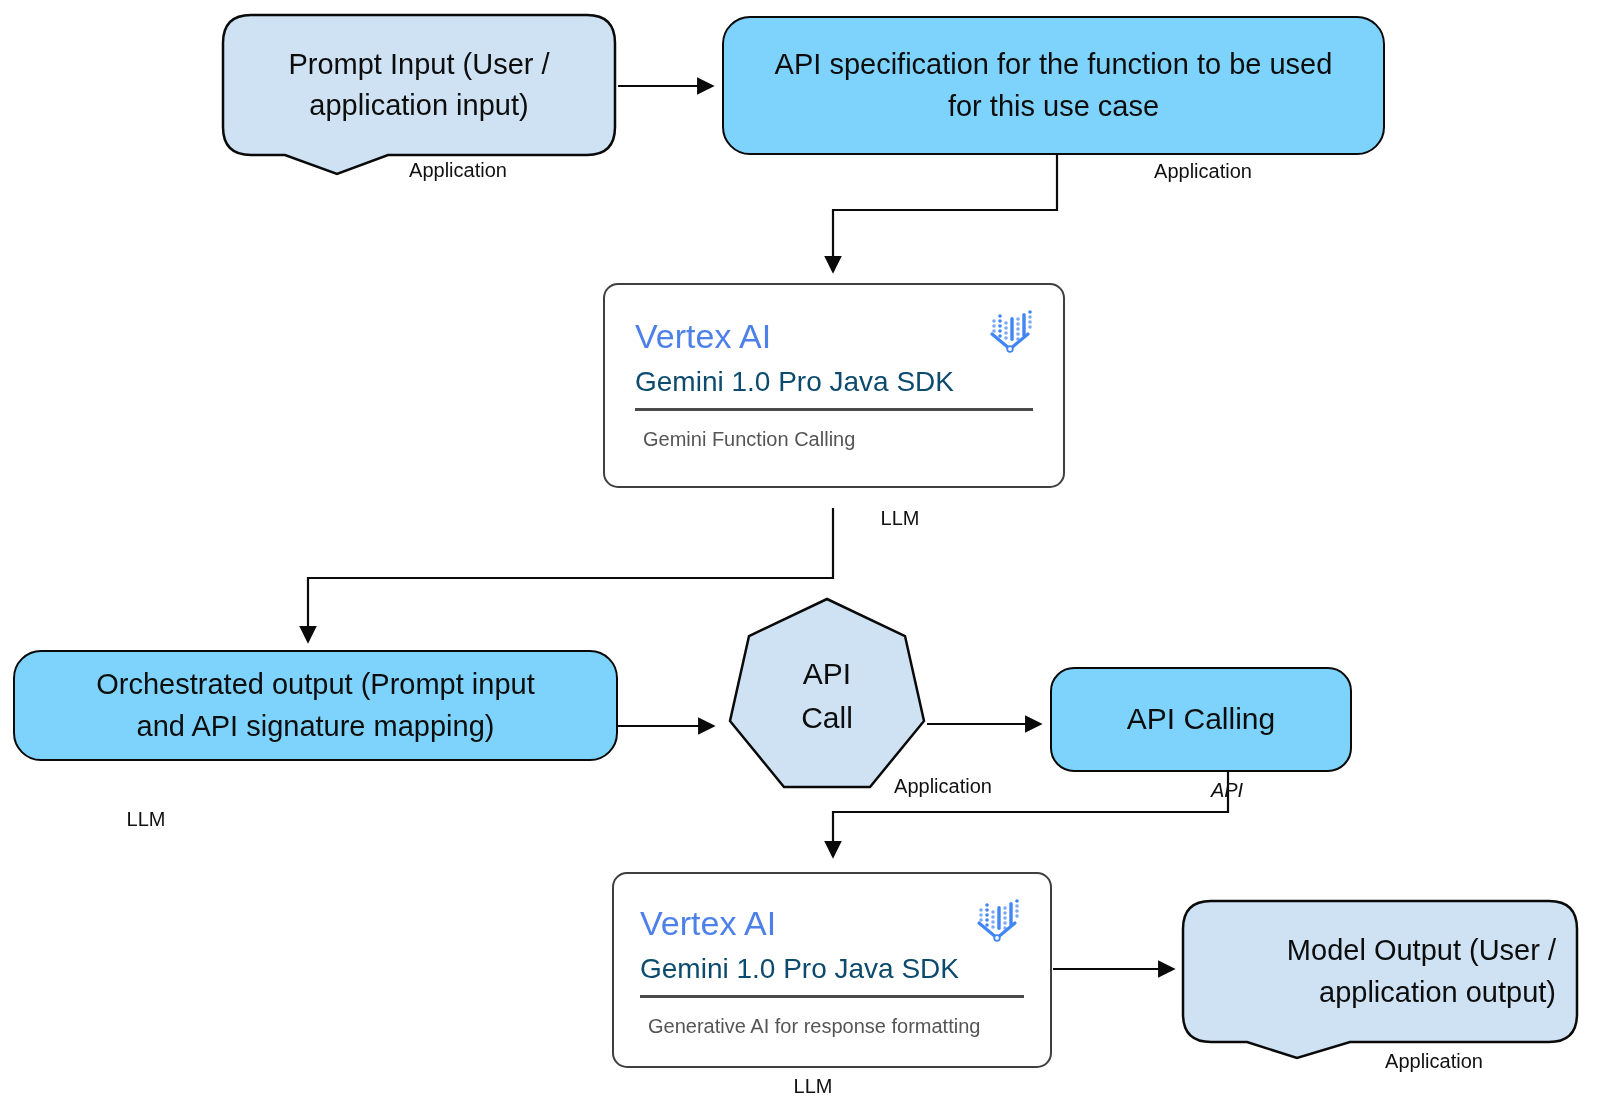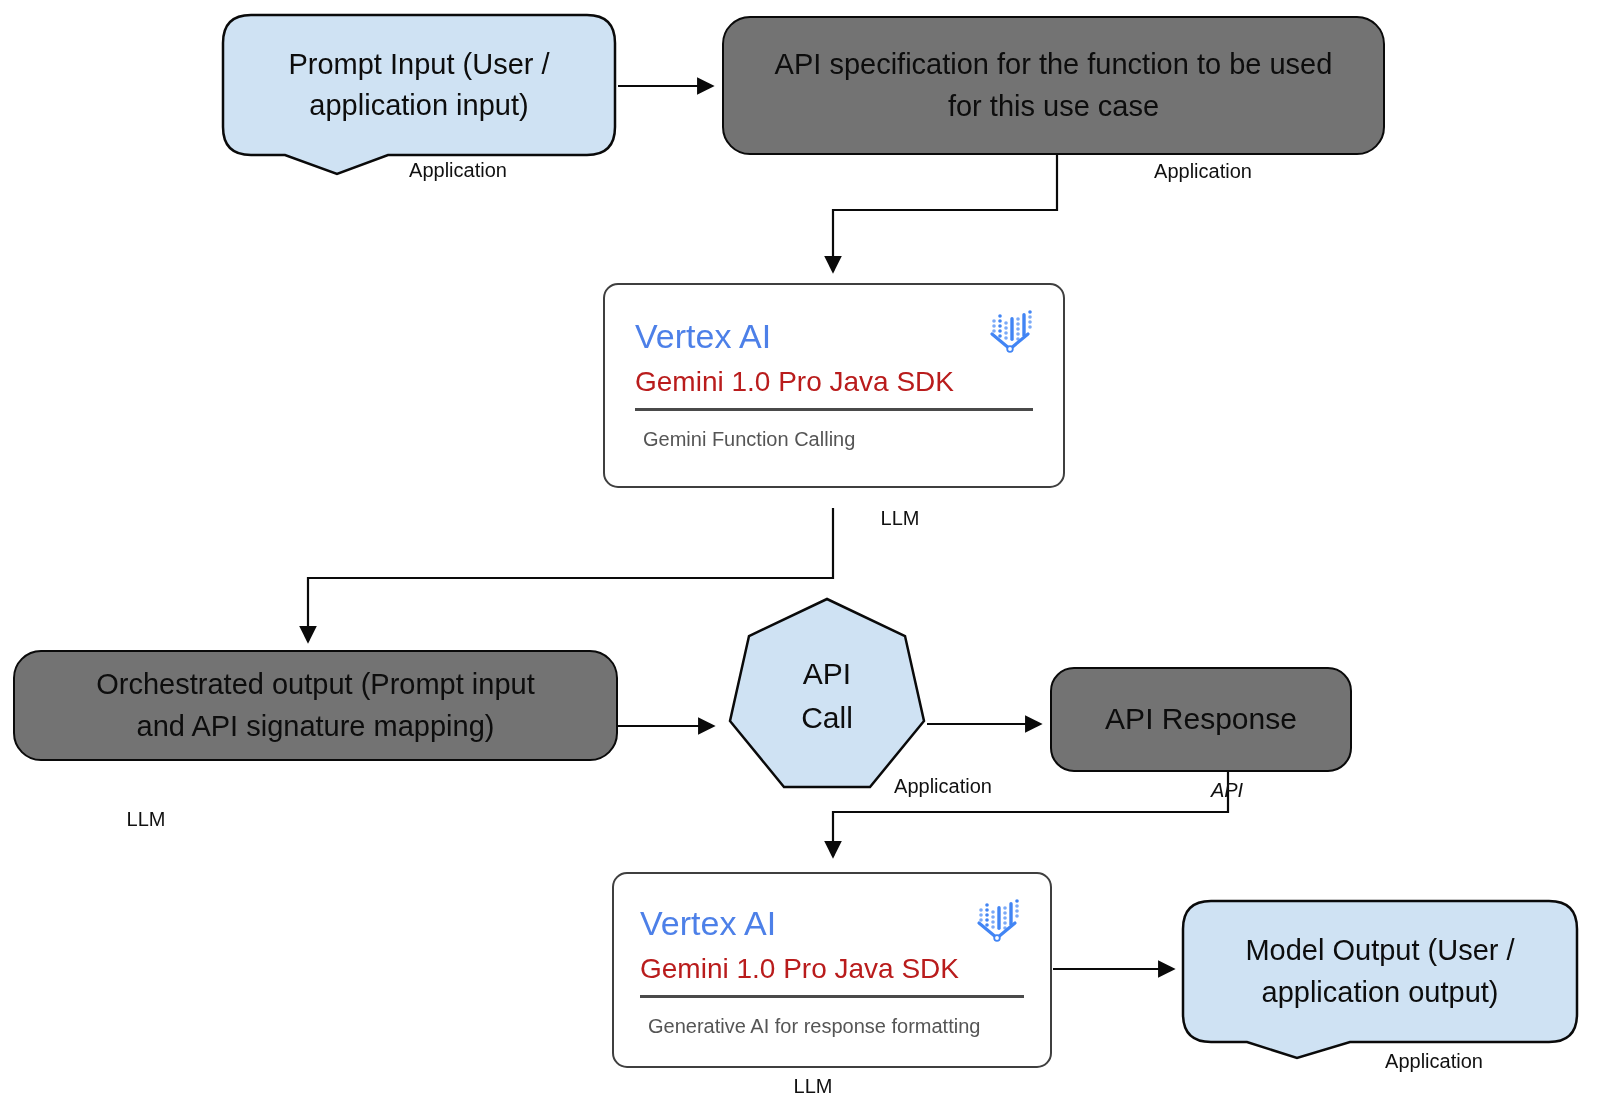--- a/index.html
+++ b/index.html
@@ -31,21 +31,21 @@
     position:absolute;
     display:flex;
     align-items:center;
     justify-content:center;
     text-align:center;
     color:#0d0d0d;
     font-size:29px;
     line-height:1.42;
   }
   .node.rect {
-    background:#737373;
+    background:#7dd3fc;
     border:2.5px solid #0a0a0a;
     border-radius:28px;
     text-align:center;
   }
   .node.overlay { background:transparent; border:none; }
   .tag {
     position:absolute;
     transform:translateX(-50%);
     font-size:20px;
     color:#111111;
@@ -58,21 +58,21 @@
     border-radius:15px;
     padding:32px 30px 0 30px;
   }
   .card-title {
     font-size:34px;
     color:#4d80e8;
     white-space:nowrap;
   }
   .card-subtitle {
     font-size:28px;
-    color:#b91c1c;
+    color:#0c4a6e;
     margin-top:10px;
     white-space:nowrap;
   }
   .card-divider {
     height:3px;
     background:#4a4a4a;
     margin-top:10px;
   }
   .card-caption {
     font-size:20px;
@@ -177,21 +177,21 @@
     <span style="width:462px;">Orchestrated output (Prompt input and API signature mapping)</span>
   </div>
   <div class="tag" style="left:146px; top:808px;">LLM</div>
 
   <div class="hept-label">
     <span style="width:90px;">API Call</span>
   </div>
   <div class="tag" style="left:943px; top:775px;">Application</div>
 
   <div class="node rect" style="left:1050px; top:667px; width:302px; height:105px; border-radius:24px; font-size:30px;">
-    <span>API Response</span>
+    <span>API Calling</span>
   </div>
   <div class="tag" style="left:1227px; top:779px;font-style:italic;">API</div>
 
   <div class="card" style="left:612px; top:872px; width:440px; height:196px; padding:30px 26px 0 26px;">
     <div class="card-title">Vertex AI</div>
     <div class="card-subtitle">Gemini 1.0 Pro Java SDK</div>
     <div class="card-divider"></div>
     <div class="card-caption">Generative AI for response formatting</div>
     <svg class="card-icon" viewBox="0 0 50 48">
       <g fill="#7baaf7">
@@ -221,17 +221,17 @@
         <rect x="37.3" y="4" width="3.4" height="24" rx="1.7"></rect>
         <circle cx="45" cy="3" r="1.8"></circle>
       </g>
       <polyline points="7,25 25,40 43,25" fill="none" stroke="#4285f4" stroke-width="3.2" stroke-linecap="round" stroke-linejoin="round"></polyline>
       <circle cx="25" cy="40" r="2.8" fill="#ffffff" stroke="#4285f4" stroke-width="1.8"></circle>
     </svg>
   </div>
   <div class="tag" style="left:813px; top:1075px;">LLM</div>
 
   <div class="node overlay" style="left:1183px; top:901px; width:394px; height:141px;">
-    <span style="width:352px;">Model Output (User / application output)</span>
+    <span style="width:352px;text-align:right;">Model Output (User / application output)</span>
   </div>
   <div class="tag" style="left:1434px; top:1050px;">Application</div>
 
 </div>
 
 </body></html>

